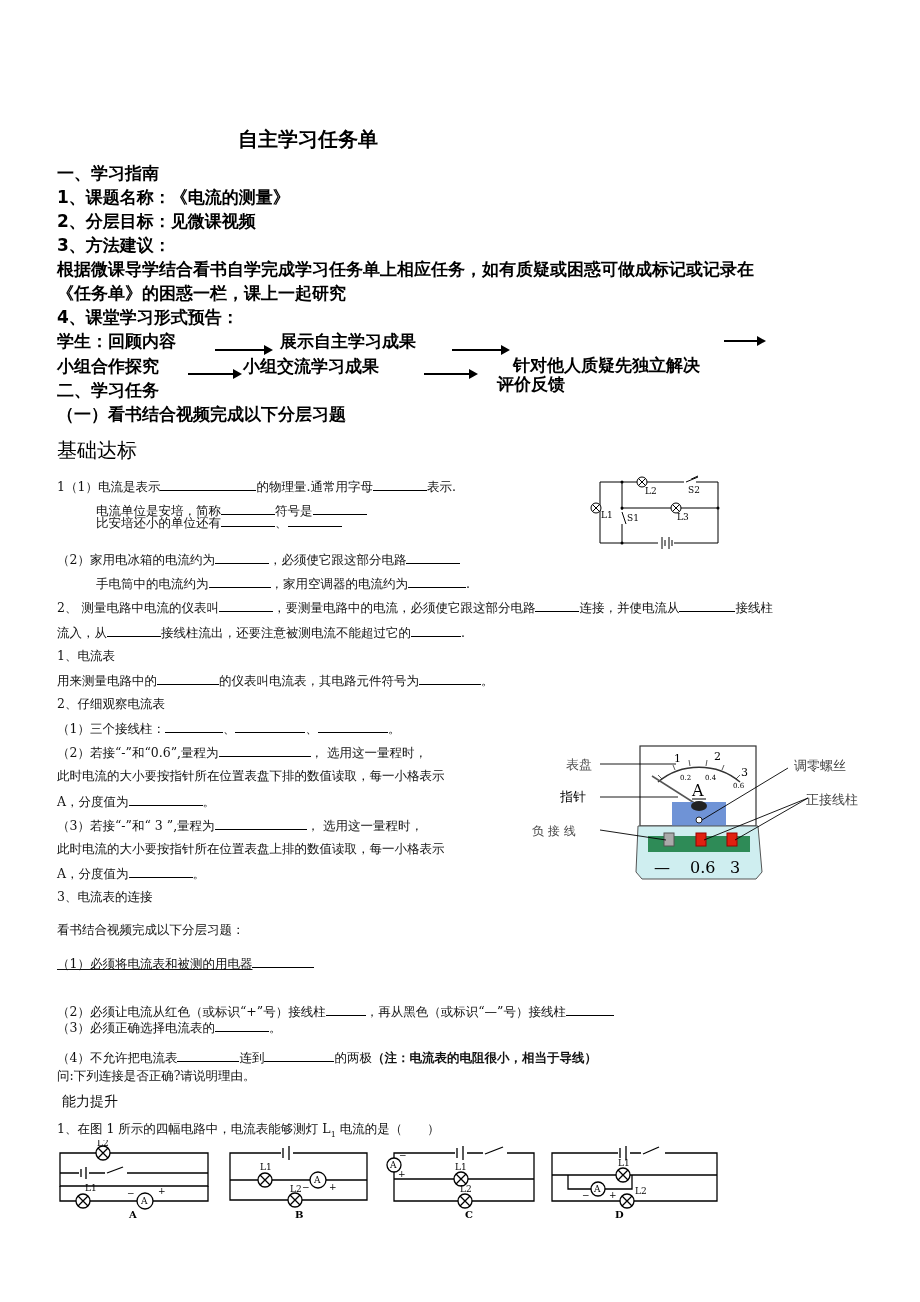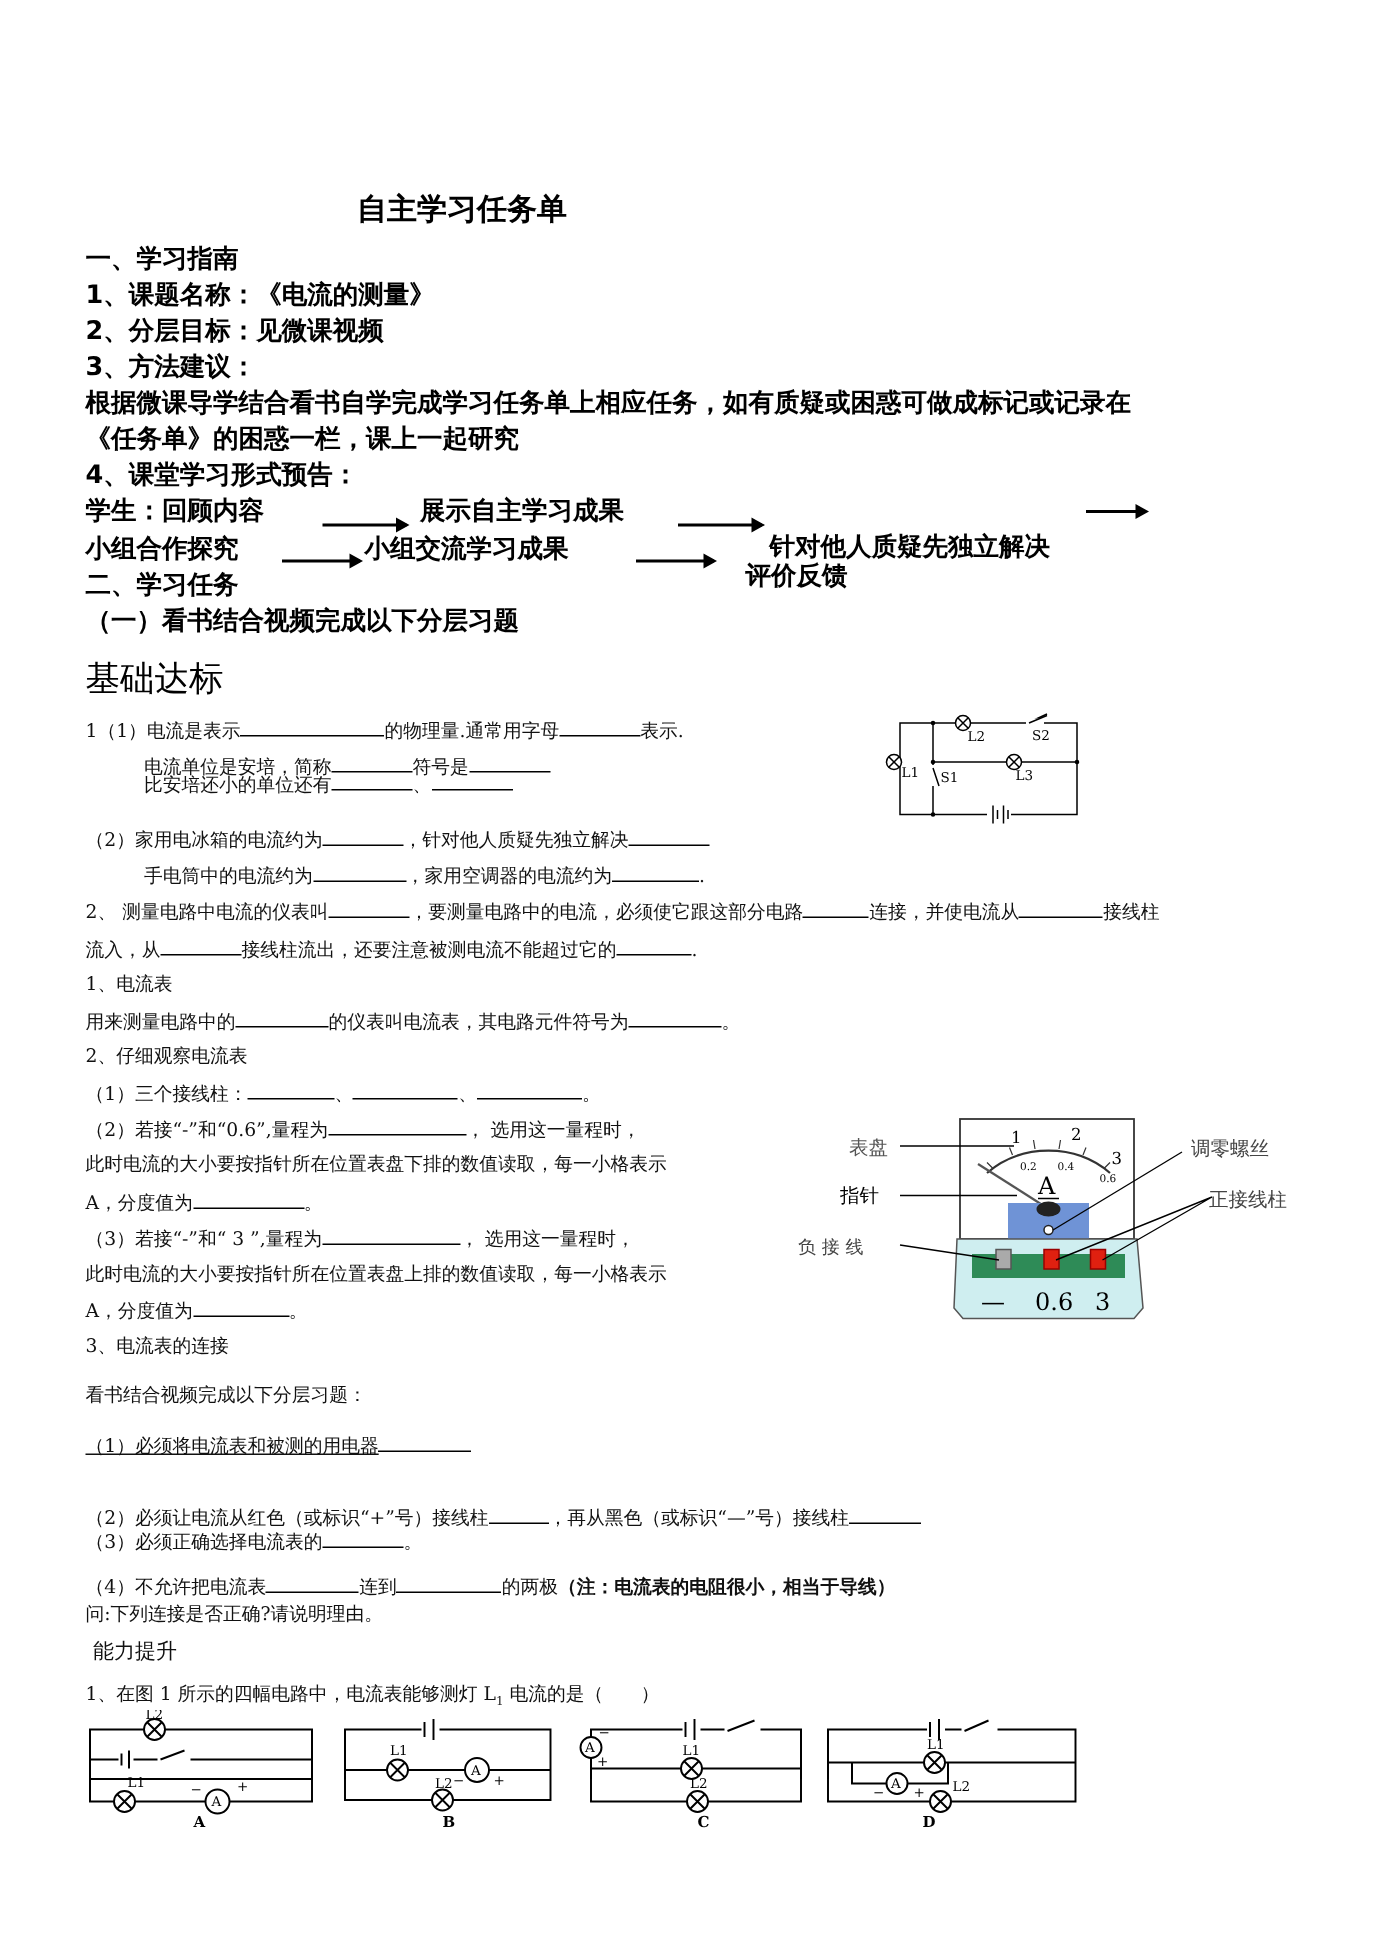--- a/index.html
+++ b/index.html
@@ -1,20 +1,20 @@
 <!DOCTYPE html>
 <html><head>
 <meta charset="utf-8">
 <style>
   html, body { margin: 0; padding: 0; background: #ffffff; }
   body { width: 920px; height: 1302px; position: relative; overflow: hidden; color: #000; }
   .abs { position: absolute; white-space: nowrap; }
   .h { font-family: "DejaVu Sans", sans-serif; font-weight: bold; font-size: 17px; line-height: 22px; }
   .title { font-family: "DejaVu Sans", sans-serif; font-weight: bold; font-size: 20px; }
-  .big { font-family: Liberation Sans, sans-serif; font-size: 23px; }
+  .big { font-family: Liberation Sans, sans-serif; font-size: 20px; }
   .s { font-family: "DejaVu Serif", serif; font-size: 12.5px; line-height: 16px; color: #111; }
   .blank { display: inline-block; border-bottom: 1px solid #000; height: 12px; vertical-align: baseline; }
   .arrow { position: absolute; height: 0; border-top: 2px solid #000; }
   .arrow::after { content: ""; position: absolute; right: -2px; top: -6px; border-left: 9px solid #000; border-top: 5px solid transparent; border-bottom: 5px solid transparent; }
   .bold { font-weight: bold; font-family: Liberation Serif, serif; }
   svg text { font-family: "DejaVu Serif", serif; }
 </style>
 </head>
 <body>
 
@@ -49,21 +49,21 @@
 <div class="abs s" style="left:57px;top:478px;">
   <span>1（1）电流是表示</span><span class="blank" style="width:96px"></span><span>的物理量.通常用字母</span><span class="blank" style="width:54px"></span><span>表示.</span>
 </div>
 <div class="abs s" style="left:96px;top:502px;">
   <span>电流单位是安培，简称</span><span class="blank" style="width:54px"></span><span>符号是</span><span class="blank" style="width:54px"></span>
 </div>
 <div class="abs s" style="left:96px;top:514px;">
   <span>比安培还小的单位还有</span><span class="blank" style="width:54px"></span><span>、</span><span class="blank" style="width:54px"></span>
 </div>
 <div class="abs s" style="left:57px;top:551px;">
-  <span>（2）家用电冰箱的电流约为</span><span class="blank" style="width:54px"></span><span>，针对他人质疑先独立解决</span><span class="blank" style="width:54px"></span>
+  <span>（2）家用电冰箱的电流约为</span><span class="blank" style="width:54px"></span><span>，必须使它跟这部分电路</span><span class="blank" style="width:54px"></span>
 </div>
 <div class="abs s" style="left:96px;top:575px;">
   <span>手电筒中的电流约为</span><span class="blank" style="width:62px"></span><span>，家用空调器的电流约为</span><span class="blank" style="width:58px"></span><span>.</span>
 </div>
 
 <div class="abs s" style="left:57px;top:599px;">
   <span>2、 测量电路中电流的仪表叫</span><span class="blank" style="width:54px"></span><span>，要测量电路中的电流，必须使它跟这部分电路</span><span class="blank" style="width:44px"></span><span>连接，并使电流从</span><span class="blank" style="width:56px"></span><span>接线柱</span>
 </div>
 <div class="abs s" style="left:57px;top:624px;">
   <span>流入，从</span><span class="blank" style="width:54px"></span><span>接线柱流出，还要注意被测电流不能超过它的</span><span class="blank" style="width:50px"></span><span>.</span>

